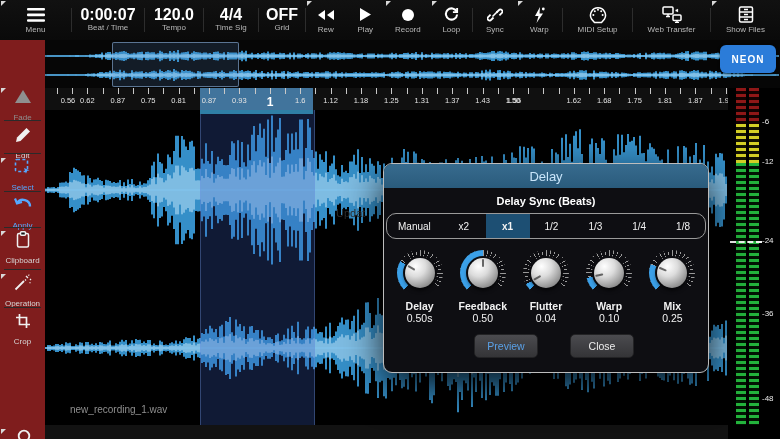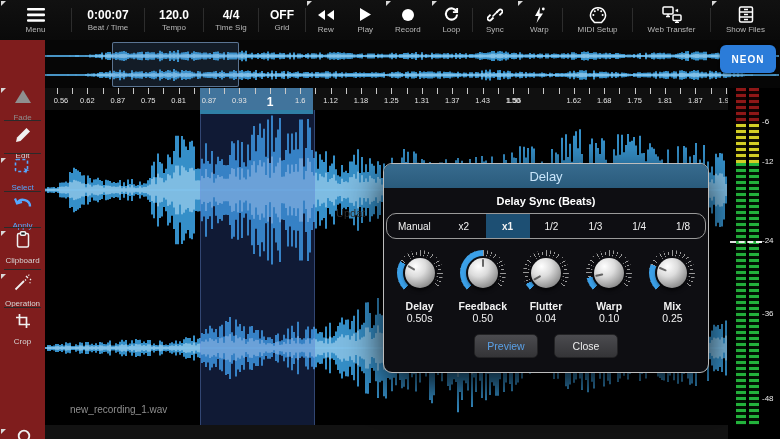--- a/index.html
+++ b/index.html
@@ -2,21 +2,21 @@
 <html><head>
 <meta charset="utf-8">
 <style>
   html,body{margin:0;padding:0;background:#000;}
   body{width:780px;height:439px;overflow:hidden;font-family:"Liberation Sans",sans-serif;-webkit-font-smoothing:antialiased;}
   .screen{position:relative;width:780px;height:439px;background:#000;overflow:hidden;}
 
   
   .topbar{position:absolute;left:0;top:0;width:780px;height:40px;background:linear-gradient(#111,#0a0a0a);display:flex;align-items:stretch;border-bottom:1px solid #000;}
   .tb-item{position:relative;display:flex;flex-direction:column;align-items:center;justify-content:center;gap:2px;padding:0 7px;}
-  .tb-value{font-size:12px;font-weight:bold;color:#fff;line-height:12px;}
+  .tb-value{font-size:16px;font-weight:bold;color:#fff;line-height:12px;}
   .tb-label{font-size:8px;color:#b8b8b8;line-height:9px;white-space:nowrap;}
   .tb-icon{height:16px;display:flex;align-items:center;justify-content:center;}
   .tb-sep{width:1px;background:#2d2d2d;margin:8px 0;}
   .tb-spacer{flex:1;}
   .corner{position:absolute;left:1px;top:1px;width:0;height:0;border-top:5px solid #d8d8d8;border-right:5px solid transparent;}
 
   
   .sidebar{position:absolute;left:0;top:40px;width:45px;height:399px;background:#7f1d1d;border-right:1px solid #000;}
   .sb-item{position:absolute;left:0;width:45px;text-align:center;}
   .sb-icon{height:19px;display:flex;align-items:center;justify-content:center;}
@@ -66,21 +66,21 @@
   .knobs{display:flex;justify-content:space-around;margin-top:11px;padding:0 4px;}
   .knob-unit{width:60px;display:flex;flex-direction:column;align-items:center;}
   .knob{position:relative;width:46px;height:46px;}
   .knob-ticks,.knob-arc{position:absolute;left:0;top:0;width:46px;height:46px;border-radius:50%;}
   .knob-inner{position:absolute;left:6px;top:6px;width:34px;height:34px;border-radius:50%;background:#0e0e12;}
   .knob-metal{position:absolute;left:8px;top:8px;width:30px;height:30px;border-radius:50%;background:radial-gradient(circle at 35% 28%,#fff,#dcdcdc 35%,#a9a9a9 62%,#7c7c7c 85%,#626262);box-shadow:0 2px 4px rgba(0,0,0,.8);}
   .knob-notch{position:absolute;left:22px;top:9px;width:2px;height:8px;background:rgba(45,45,45,.7);transform-origin:1px 14px;border-radius:1px;}
   .knob-name{margin-top:4px;font-size:10.5px;font-weight:bold;color:#f2f2f2;line-height:12px;}
   .knob-value{font-size:10.5px;color:#f2f2f2;line-height:12px;}
   .dlg-buttons{display:flex;justify-content:center;gap:16px;margin-top:10px;}
-  .dbtn{width:62px;height:22px;background:linear-gradient(#4b4b4f,#343437);border:1px solid #232325;border-radius:5px;color:#ececec;font-size:10.5px;display:flex;align-items:center;justify-content:center;}
+  .dbtn{width:62px;height:22px;background:linear-gradient(#4b4b4f,#343437);border:1px solid #232325;border-radius:5px;color:#ececec;font-size:10.5px;display:flex;align-items:center;justify-content:center;margin-left:16px;}
   .dbtn.accent{color:#5aa0e6;}
 </style>
 </head>
 <body>
 
 <div class="screen">
 
   <div class="topbar">
     <div class="tb-item" style="width:58px;">
       <span class="corner"></span>
@@ -318,21 +318,21 @@
         <path d="M1 34.7L1 35.3M3 34.7L3 35.3M5 34.7L5 35.3M7 34.7L7 35.3M9 34.7L9 35.3M11 34.7L11 35.3M13 34.7L13 35.3M15 34.7L15 35.3M17 34.7L17 35.3M19 34.7L19 35.3M21 34.7L21 35.3M23 34.6L23 35.4M25 34.7L25 35.3M27 34.7L27 35.3M29 34.7L29 35.3M31 34.6L31 35.4M33 34.7L33 35.3M35 34.7L35 35.3M37 34.7L37 35.3M39 34.7L39 35.3M41 34.5L41 35.5M43 34.4L43 35.6M45 34.4L45 35.6M47 34.4L47 35.6M49 34.2L49 35.8M51 34.5L51 35.5M53 34.1L53 35.9M55 33.6L55 36.4M57 33.7L57 36.3M59 34.0L59 36.0M61 33.6L61 36.4M63 33.8L63 36.2M65 33.1L65 36.9M67 34.0L67 36.0M69 33.1L69 36.9M71 33.5L71 36.5M73 33.7L73 36.3M75 32.6L75 37.4M77 33.8L77 36.2M79 33.1L79 36.9M81 34.0L81 36.0M83 34.2L83 35.8M85 34.2L85 35.8M87 32.9L87 37.1M89 33.8L89 36.2M91 33.4L91 36.6M93 33.6L93 36.4M95 33.4L95 36.6M97 33.3L97 36.7M99 34.1L99 35.9M101 33.7L101 36.3M103 34.0L103 36.0M105 33.7L105 36.3M107 33.3L107 36.7M109 33.1L109 36.9M111 33.5L111 36.5M113 34.1L113 35.9M115 32.6L115 37.4M117 33.2L117 36.8M119 33.7L119 36.3M121 33.3L121 36.7M123 32.8L123 37.2M125 33.0L125 37.0M127 33.6L127 36.4M129 32.2L129 37.8M131 33.0L131 37.0M133 33.4L133 36.6M135 33.9L135 36.1M137 32.8L137 37.2M139 33.3L139 36.7M141 32.9L141 37.1M143 33.2L143 36.8M145 33.1L145 36.9M147 33.5L147 36.5M149 33.9L149 36.1M151 34.2L151 35.8M153 33.3L153 36.7M155 33.4L155 36.6M157 34.3L157 35.7M159 33.9L159 36.1M161 33.8L161 36.2M163 33.7L163 36.3M165 33.6L165 36.4M167 33.7L167 36.3M169 33.4L169 36.6M171 33.2L171 36.8M173 34.1L173 35.9M175 33.6L175 36.4M177 33.0L177 37.0M179 33.7L179 36.3M181 34.1L181 35.9M183 34.1L183 35.9M185 33.5L185 36.5M187 33.5L187 36.5M189 32.8L189 37.2M191 33.2L191 36.8M193 34.0L193 36.0M195 33.1L195 36.9M197 32.7L197 37.3M199 33.4L199 36.6M201 33.2L201 36.8M203 32.9L203 37.1M205 33.2L205 36.8M207 34.0L207 36.0M209 33.5L209 36.5M211 32.8L211 37.2M213 34.0L213 36.0M215 33.9L215 36.1M217 33.2L217 36.8M219 34.1L219 35.9M221 34.3L221 35.7M223 33.6L223 36.4M225 34.2L225 35.8M227 33.0L227 37.0M229 34.3L229 35.7M231 33.2L231 36.8M233 34.2L233 35.8M235 34.1L235 35.9M237 33.4L237 36.6M239 33.2L239 36.8M241 34.4L241 35.6M243 33.3L243 36.7M245 33.7L245 36.3M247 34.1L247 35.9M249 33.9L249 36.1M251 33.6L251 36.4M253 33.4L253 36.6M255 34.1L255 35.9M257 34.2L257 35.8M259 33.8L259 36.2M261 33.7L261 36.3M263 33.7L263 36.3M265 34.1L265 35.9M267 33.8L267 36.2M269 34.4L269 35.6M271 33.6L271 36.4M273 33.7L273 36.3M275 34.0L275 36.0M277 33.8L277 36.2M279 33.9L279 36.1M281 33.3L281 36.7M283 33.3L283 36.7M285 33.8L285 36.2M287 34.4L287 35.6M289 33.9L289 36.1M291 33.3L291 36.7M293 34.2L293 35.8M295 34.1L295 35.9M297 33.8L297 36.2M299 34.3L299 35.7M301 33.9L301 36.1M303 34.1L303 35.9M305 34.1L305 35.9M307 34.1L307 35.9M309 33.9L309 36.1M311 33.7L311 36.3M313 34.1L313 35.9M315 33.9L315 36.1M317 34.1L317 35.9M319 33.9L319 36.1M321 34.2L321 35.8M323 34.1L323 35.9M325 34.1L325 35.9M327 33.8L327 36.2M329 34.0L329 36.0M331 33.8L331 36.2M333 33.9L333 36.1M335 34.1L335 35.9M337 34.0L337 36.0M339 33.8L339 36.2M341 34.5L341 35.5M343 34.5L343 35.5M345 34.2L345 35.8M347 33.6L347 36.4M349 33.9L349 36.1M351 33.7L351 36.3M353 33.5L353 36.5M355 33.8L355 36.2M357 34.1L357 35.9M359 34.5L359 35.5M361 33.6L361 36.4M363 33.5L363 36.5M365 34.1L365 35.9M367 33.4L367 36.6M369 33.4L369 36.6M371 33.7L371 36.3M373 34.3L373 35.7M375 33.2L375 36.8M377 33.7L377 36.3M379 33.5L379 36.5M381 33.7L381 36.3M383 33.5L383 36.5M385 33.5L385 36.5M387 33.4L387 36.6M389 33.7L389 36.3M391 34.0L391 36.0M393 33.4L393 36.6M395 33.3L395 36.7M397 34.2L397 35.8M399 33.6L399 36.4M401 33.7L401 36.3M403 33.6L403 36.4M405 33.5L405 36.5M407 33.8L407 36.2M409 34.0L409 36.0M411 34.1L411 35.9M413 33.5L413 36.5M415 34.2L415 35.8M417 34.4L417 35.6M419 33.8L419 36.2M421 34.0L421 36.0M423 34.4L423 35.6M425 33.8L425 36.2M427 33.7L427 36.3M429 34.4L429 35.6M431 33.7L431 36.3M433 33.7L433 36.3M435 34.2L435 35.8M437 33.0L437 37.0M439 34.0L439 36.0M441 32.7L441 37.3M443 33.5L443 36.5M445 32.6L445 37.4M447 33.9L447 36.1M449 33.6L449 36.4M451 34.1L451 35.9M453 32.9L453 37.1M455 32.8L455 37.2M457 34.1L457 35.9M459 33.3L459 36.7M461 33.9L461 36.1M463 33.1L463 36.9M465 33.3L465 36.7M467 34.1L467 35.9M469 34.3L469 35.7M471 33.9L471 36.1M473 34.2L473 35.8M475 33.5L475 36.5M477 33.7L477 36.3M479 34.3L479 35.7M481 33.7L481 36.3M483 34.2L483 35.8M485 34.0L485 36.0M487 34.1L487 35.9M489 33.8L489 36.2M491 34.3L491 35.7M493 34.3L493 35.7M495 34.2L495 35.8M497 33.9L497 36.1M499 34.1L499 35.9M501 34.4L501 35.6M503 34.5L503 35.5M505 34.0L505 36.0M507 34.2L507 35.8M509 34.5L509 35.5M511 34.0L511 36.0M513 34.1L513 35.9M515 34.2L515 35.8M517 34.1L517 35.9M519 34.2L519 35.8M521 34.1L521 35.9M523 33.9L523 36.1M525 33.3L525 36.7M527 34.0L527 36.0M529 33.1L529 36.9M531 33.9L531 36.1M533 33.6L533 36.4M535 32.8L535 37.2M537 32.8L537 37.2M539 33.1L539 36.9M541 32.9L541 37.1M543 34.3L543 35.7M545 34.2L545 35.8M547 34.2L547 35.8M549 33.0L549 37.0M551 34.0L551 36.0M553 34.0L553 36.0M555 33.5L555 36.5M557 33.5L557 36.5M559 33.7L559 36.3M561 33.6L561 36.4M563 33.9L563 36.1M565 34.3L565 35.7M567 33.6L567 36.4M569 34.2L569 35.8M571 33.7L571 36.3M573 34.0L573 36.0M575 34.4L575 35.6M577 33.9L577 36.1M579 34.0L579 36.0M581 34.1L581 35.9M583 34.3L583 35.7M585 34.5L585 35.5M587 34.5L587 35.5M589 34.1L589 35.9M591 34.2L591 35.8M593 33.8L593 36.2M595 33.8L595 36.2M597 34.1L597 35.9M599 34.0L599 36.0M601 34.0L601 36.0M603 33.8L603 36.2M605 33.9L605 36.1M607 34.3L607 35.7M609 33.9L609 36.1M611 33.3L611 36.7M613 34.3L613 35.7M615 33.6L615 36.4M617 33.8L617 36.2M619 33.4L619 36.6M621 33.3L621 36.7M623 33.3L623 36.7M625 34.2L625 35.8M627 33.9L627 36.1M629 33.3L629 36.7M631 33.4L631 36.6M633 34.3L633 35.7M635 32.9L635 37.1M637 32.8L637 37.2M639 33.1L639 36.9M641 33.4L641 36.6M643 34.0L643 36.0M645 33.4L645 36.6M647 33.2L647 36.8M649 32.7L649 37.3M651 33.1L651 36.9M653 32.8L653 37.2M655 33.8L655 36.2M657 33.5L657 36.5M659 33.9L659 36.1M661 33.7L661 36.3M663 34.3L663 35.7M665 33.1L665 36.9M667 33.4L667 36.6M669 33.9L669 36.1M671 33.2L671 36.8M673 33.9L673 36.1M675 33.8L675 36.2M677 34.4L677 35.6M679 33.8L679 36.2M681 33.7L681 36.3M683 34.0L683 36.0M685 34.0L685 36.0M687 34.4L687 35.6M689 34.1L689 35.9M691 34.3L691 35.7M693 34.0L693 36.0M695 34.4L695 35.6M697 34.2L697 35.8M699 34.5L699 35.5M701 34.5L701 35.5M703 34.6L703 35.4M705 34.6L705 35.4M707 34.5L707 35.5M709 34.7L709 35.3M711 34.7L711 35.3M713 34.7L713 35.3M715 34.7L715 35.3M717 34.7L717 35.3M719 34.7L719 35.3M721 34.7L721 35.3M723 34.7L723 35.3M725 34.7L725 35.3M727 34.7L727 35.3M729 34.7L729 35.3M731 34.7L731 35.3M733 34.7L733 35.3" stroke="#c8e9fc" stroke-width="1" fill="none"></path>
       </svg>
     <div class="ov-sel"></div>
     <div class="neon-btn">NEON</div>
   </div>
 
   <div class="ruler">
     <div class="ruler-sel"></div>
     <div class="ruler-ticks"></div>
     <span class="ruler-big">1</span>
-  <span class="ruler-label" style="left: 16px;">0.56</span>
+  <span class="ruler-label" style="left: 23px;">0.56</span>
       <span class="ruler-label" style="left: 42.4px;">0.62</span>
       <span class="ruler-label" style="left: 72.8px;">0.87</span>
       <span class="ruler-label" style="left: 103.2px;">0.75</span>
       <span class="ruler-label" style="left: 133.6px;">0.81</span>
       <span class="ruler-label" style="left: 164px;">0.87</span>
       <span class="ruler-label" style="left: 194.4px;">0.93</span>
       <span class="ruler-label" style="left: 255.2px;">1.6</span>
       <span class="ruler-label" style="left: 285.6px;">1.12</span>
       <span class="ruler-label" style="left: 316px;">1.18</span>
       <span class="ruler-label" style="left: 346.4px;">1.25</span>

